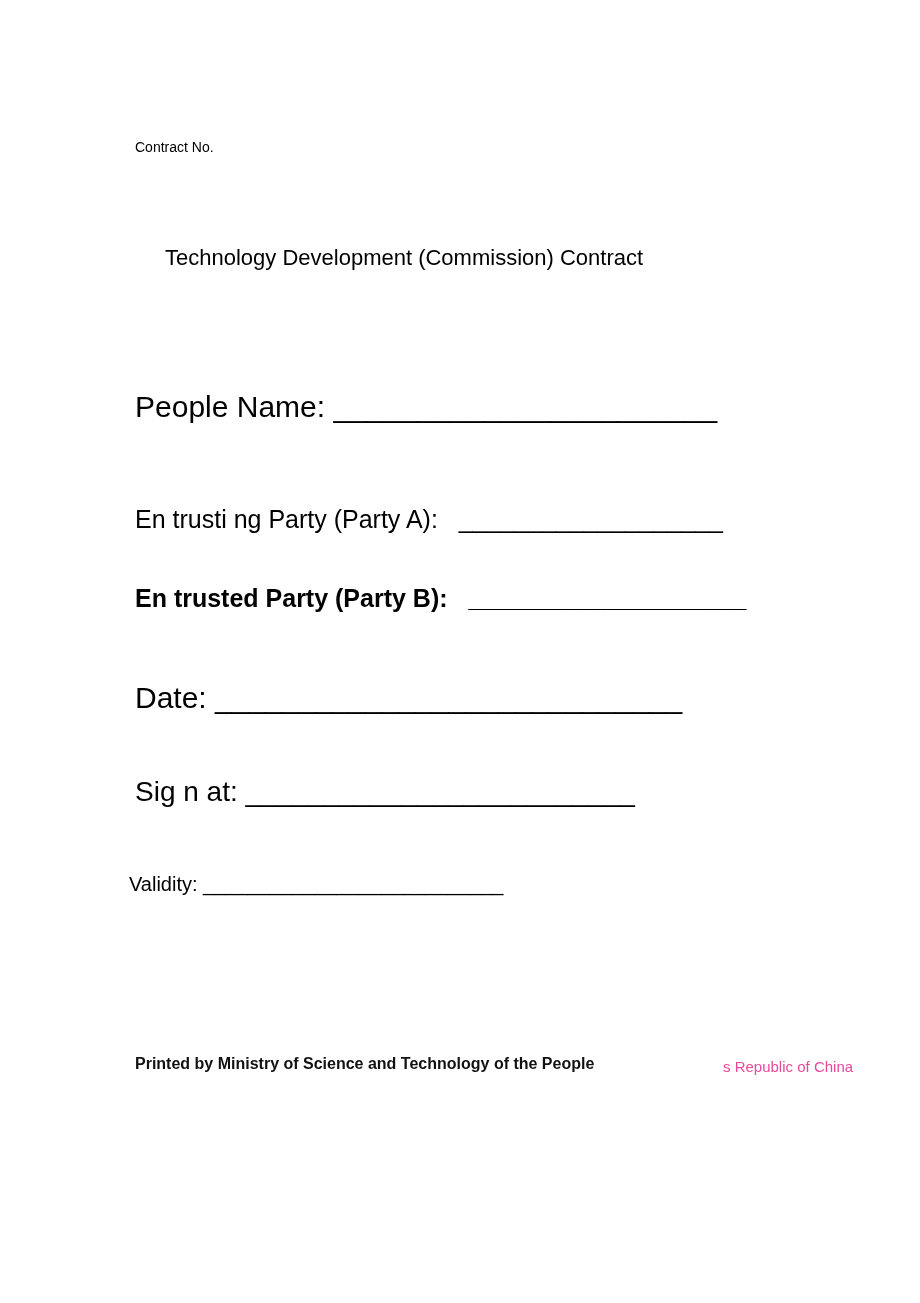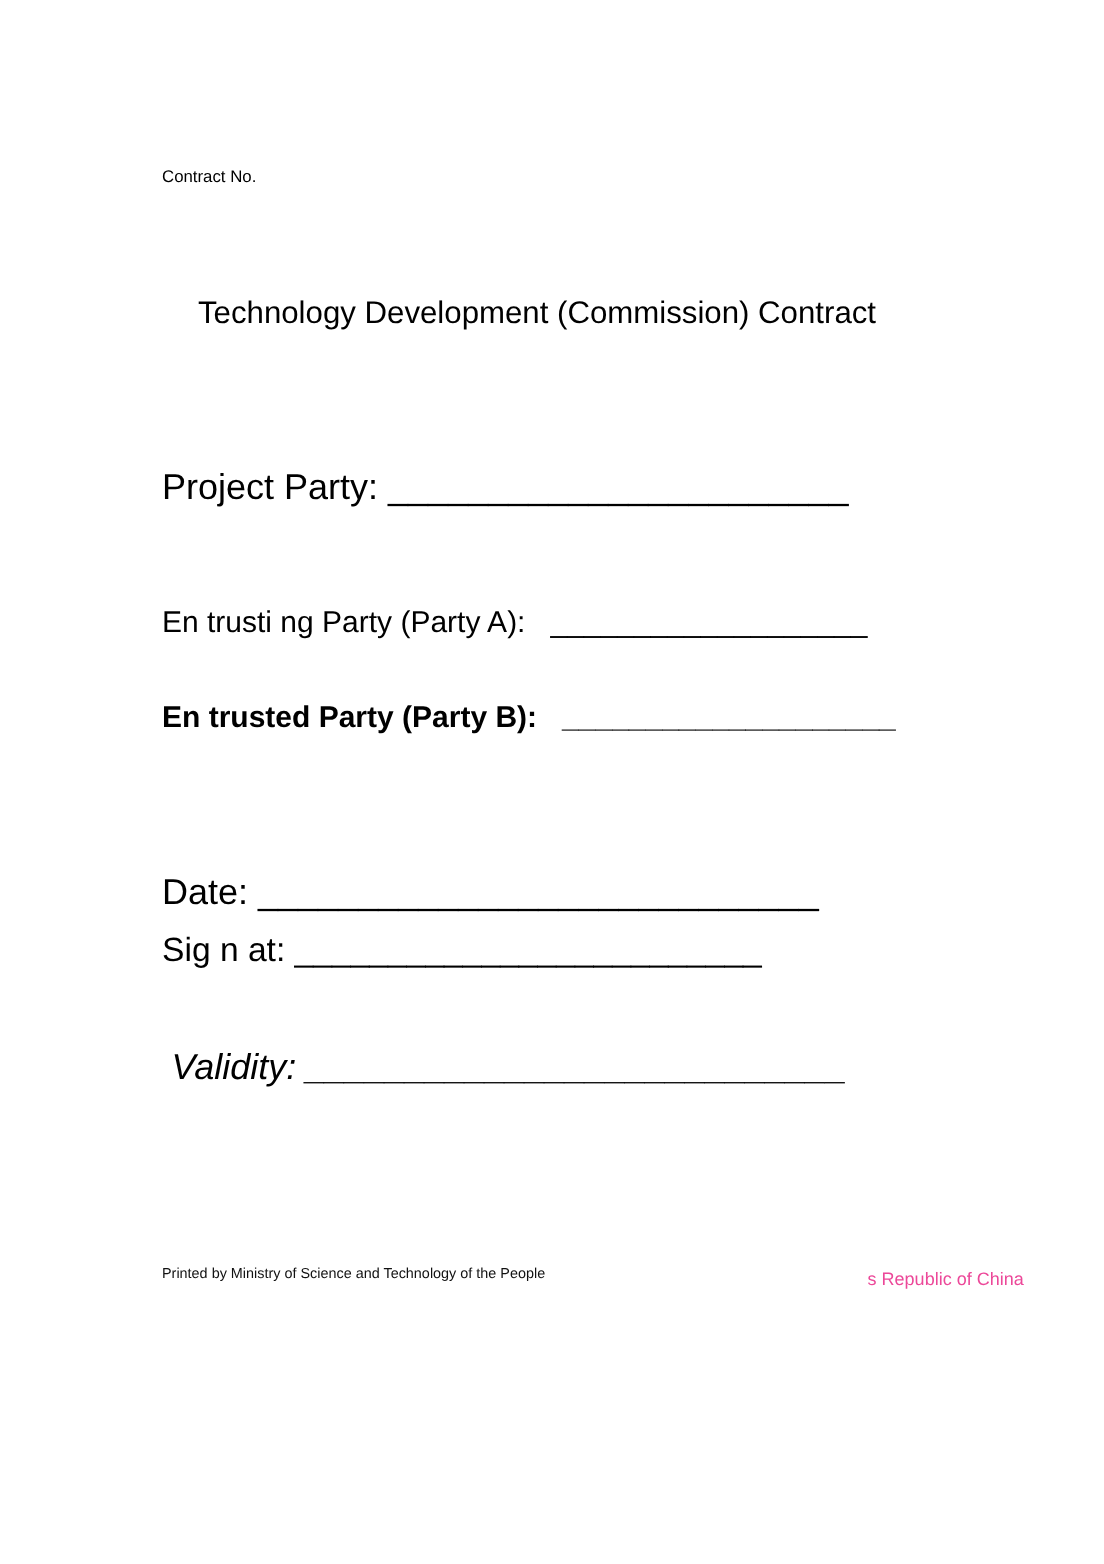--- a/index.html
+++ b/index.html
@@ -16,40 +16,40 @@
     font-family: "Liberation Sans", sans-serif;
     color: #000000;
   }
   .line {
     position: absolute;
     white-space: pre;
     line-height: 1.2;
     color: #000000;
   }
   .contract-no   { left: 135px; top: 139px; font-size: 14px; }
-  .doc-title     { left: 165px; top: 245px; font-size: 26px; }
+  .doc-title     { left: 165px; top: 245px; font-size: 22px; }
   .project-name  { left: 135px; top: 389px; font-size: 30px; }
   .party-a       { left: 135px; top: 504px; font-size: 25px; }
   .party-b       { left: 135px; top: 583px; font-size: 25px; font-weight: bold; }
-  .date-line     { left: 135px; top: 680px; font-size: 30px; margin-top: 46px; }
+  .date-line     { left: 135px; top: 680px; font-size: 30px; }
   .sign-at       { left: 135px; top: 775px; font-size: 28px; }
-  .validity      { left: 143px; top: 872px; font-size: 30px; font-style: italic; }
-  .footer-left   { left: 135px; top: 1054px; font-size: 12px; color: #111111; }
+  .validity      { left: 129px; top: 872px; font-size: 20px; }
+  .footer-left   { left: 135px; top: 1054px; font-size: 16px; color: #111111; font-weight: bold; }
   .footer-right  { left: 723px; top: 1058px; font-size: 15px; color: #ec4899; }
 </style>
 </head>
 <body>
 
 <div class="page">
 
   <div class="line contract-no">Contract No.</div>
 
   <div class="line doc-title">Technology Development (Commission) Contract</div>
 
-  <div class="line project-name">Project Party: _______________________</div>
+  <div class="line project-name">People Name: _______________________</div>
 
   <div class="line party-a">En trusti ng Party (Party A):   ___________________</div>
 
   <div class="line party-b">En trusted Party (Party B):   ____________________</div>
 
   <div class="line date-line">Date: ____________________________</div>
 
   <div class="line sign-at">Sig n at: _________________________</div>
 
   <div class="line validity">Validity: ___________________________</div>

